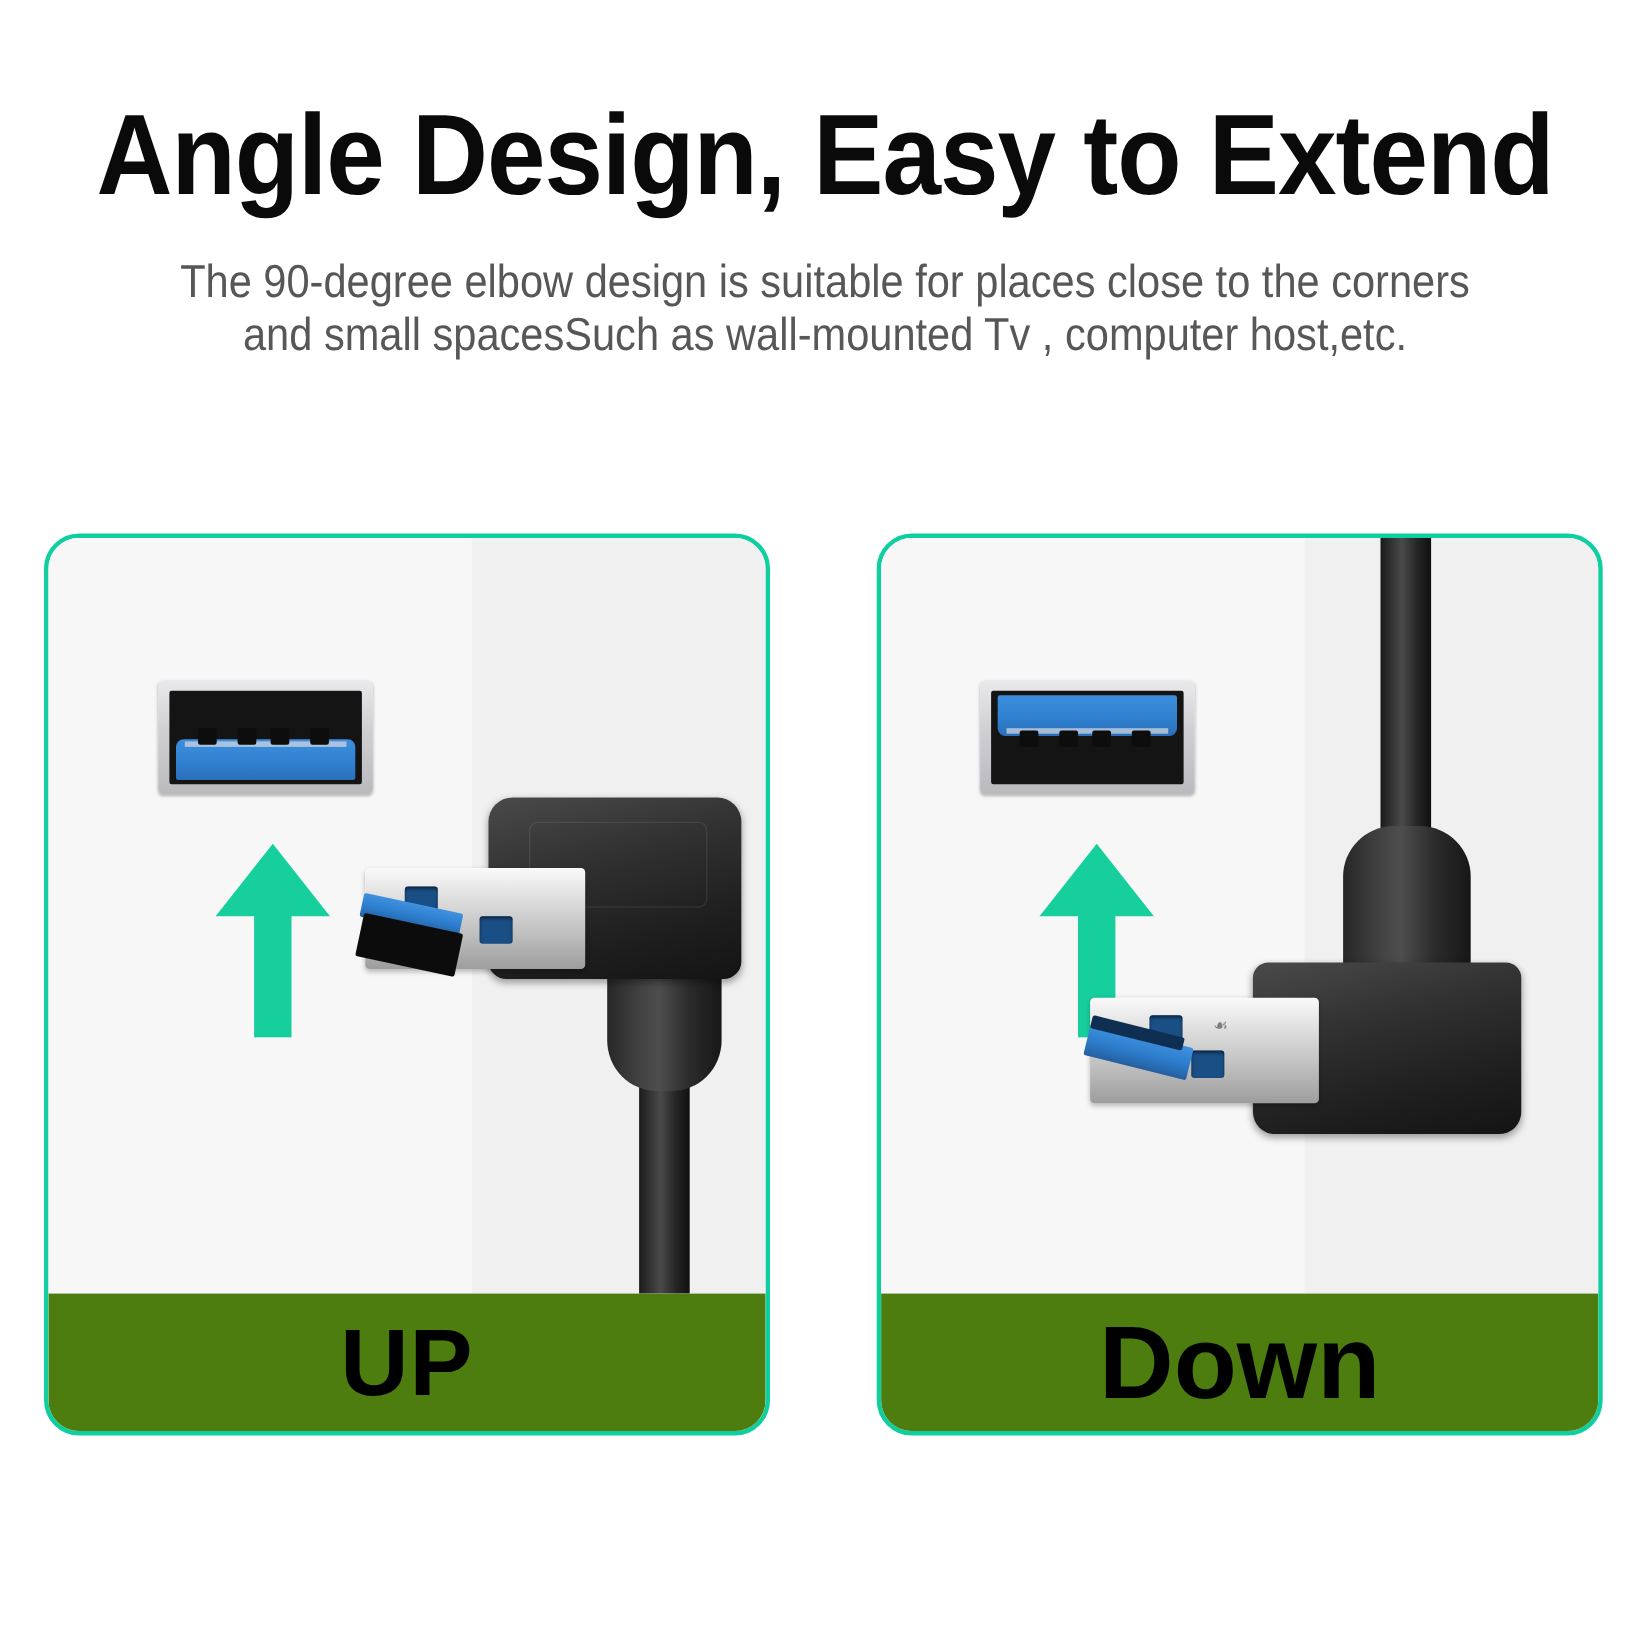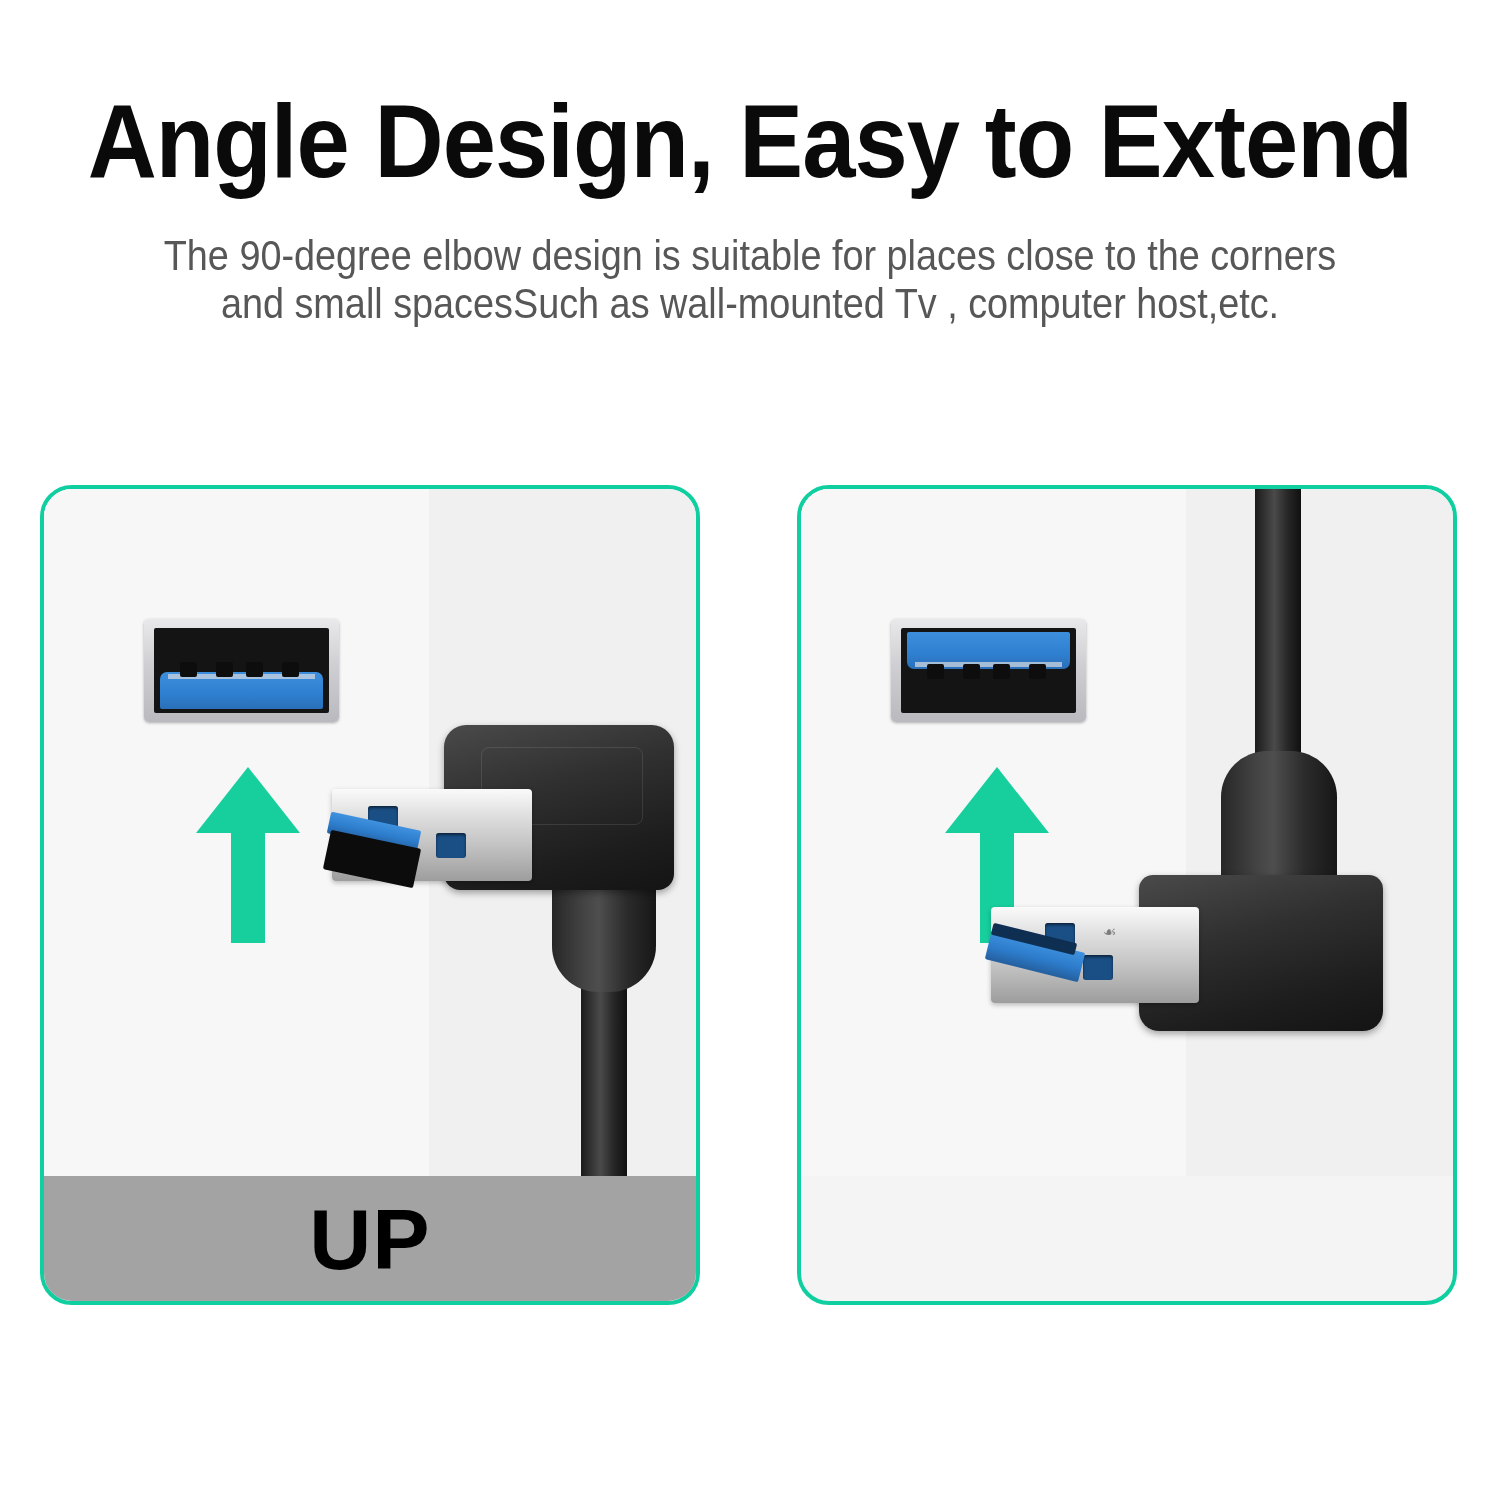--- a/index.html
+++ b/index.html
@@ -87,21 +87,21 @@
     background: #f7f7f7;
   }
 
   
   .panel-footer {
     position: absolute;
     left: 0;
     bottom: 0;
     width: 100%;
     height: 125px;
-    background: #a3a3a3;
+    background: #4d7c0f;
     display: flex;
     align-items: center;
     justify-content: center;
   }
   .footer-label {
     font-family: "Liberation Sans", sans-serif;
     font-weight: bold;
     color: #000000;
     line-height: 1;
   }
@@ -319,13 +319,16 @@
         <span class="usb-logo" style="left:112px; top:16px;">☙</span>
       </div>
 
       <div class="plug-tongue" style="left:186px; top:452px; width:96px; height:30px; transform:rotate(14deg);"></div>
 
       <div style="position:absolute; left:190px; top:444px; width:86px; height:12px; background:#0f2f52;
                   transform:rotate(14deg); border-radius:2px;"></div>
     </div>
   </div>
 
+  <div class="panel-footer">
+    <span class="footer-label" id="label-down">Down</span>
+  </div>
 </div>
 
 </body></html>

